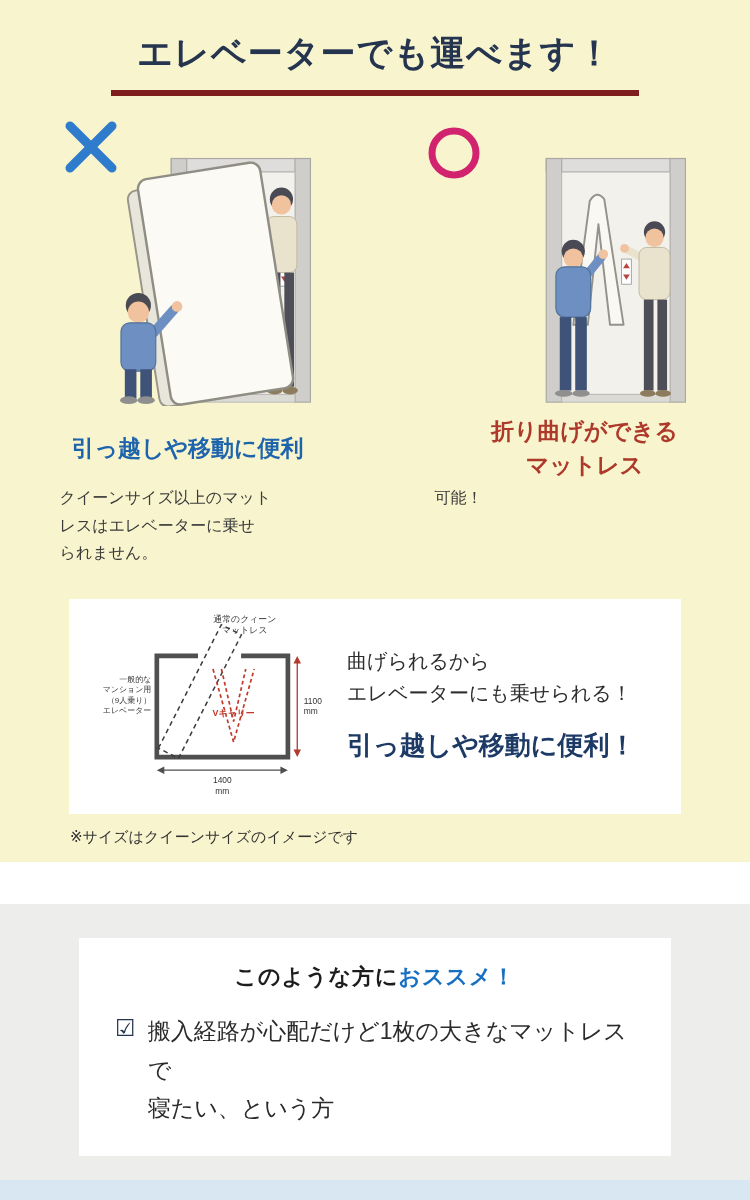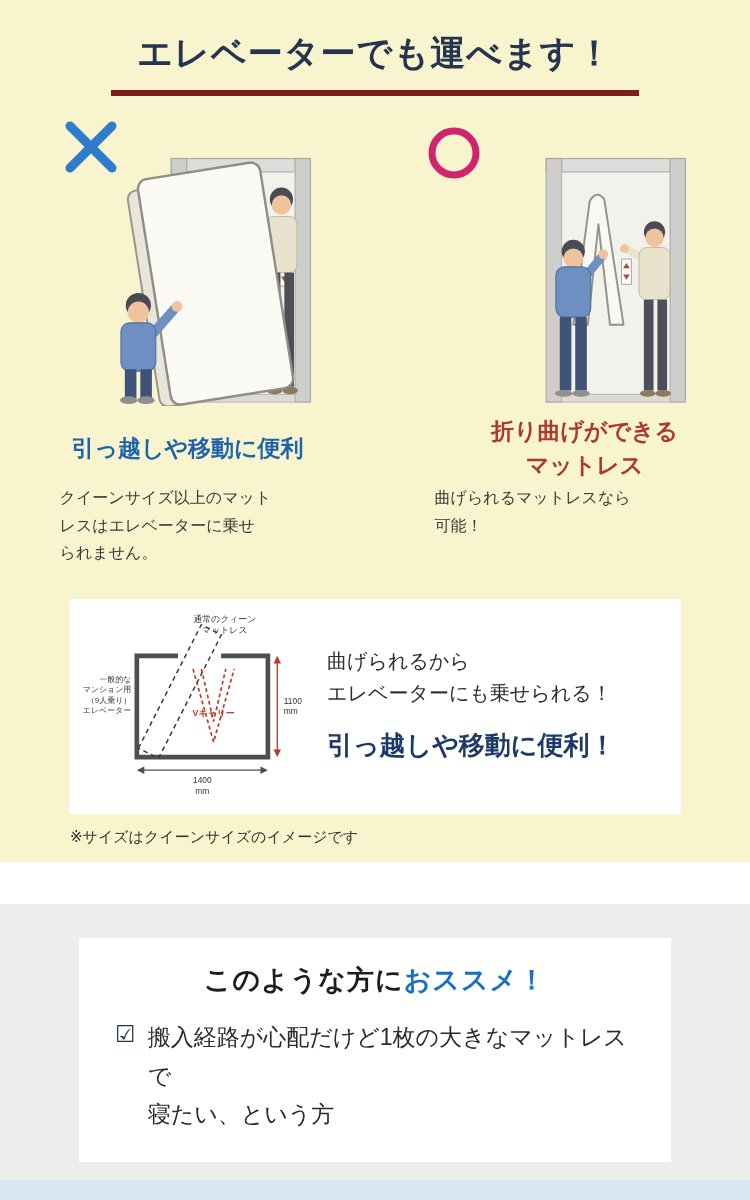--- a/index.html
+++ b/index.html
@@ -30,38 +30,38 @@
     justify-content: center; align-items: center;
     font-weight: bold; font-size: 23px; line-height: 1.5; text-align: center;
   }
   .caption.blue { color: #1e64ad; }
   .caption.red  { color: #ad392b; margin-left: 44px; }
   .desc { width: 256px; margin: 4px 0 8px; font-size: 16px; line-height: 1.72; color: #3a3a3a; }
 
   
   .card {
     width: 612px; margin: 24px auto 0; background: #ffffff;
-    display: flex; align-items: center; gap: 10px; padding: 12px 4px;
+    display: flex; align-items: center; gap: 10px; padding: 12px 24px;
   }
   .diagram { flex: 0 0 auto; display: block; }
   .card-text { font-size: 20px; color: #2e2e2e; line-height: 1.6; padding-left: 4px; }
   .card-highlight {
     margin-top: 16px; font-family: "Liberation Serif", "DejaVu Serif", serif;
     font-size: 26px; font-weight: 700; color: #1d3a66;
   }
   .note { margin: 14px 0 0 70px; font-size: 15px; color: #333333; }
 
   
   .gap { height: 42px; background: #ffffff; }
   .sec-gray { background: #edeeeb; flex: 1; }
   .rec-card { width: 592px; margin: 34px auto 0; background: #ffffff; padding: 24px 36px 28px; }
   .rec-title {
     margin: 0; text-align: center;
     font-family: Liberation Sans, sans-serif;
-    font-size: 27px; font-weight: 700; color: #1d1d1d; letter-spacing: 1px;
+    font-size: 22px; font-weight: 700; color: #1d1d1d; letter-spacing: 1px;
   }
   .rec-title .accent { color: #176fc1; }
   .rec-item { margin-top: 20px; display: flex; gap: 12px; align-items: flex-start; }
   .checkbox { font-size: 23px; line-height: 1.4; color: #26354f; }
   .rec-text { font-size: 23px; line-height: 1.68; color: #2b2b2b; }
   .strip { height: 20px; background: #d9e7f3; }
 </style>
 </head>
 <body>
 
@@ -162,21 +162,20 @@
           </svg>
           <svg class="mark mark-o" width="58" height="58" viewBox="0 0 58 58">
             <circle cx="29" cy="29" r="22" fill="none" stroke="#d2246e" stroke-width="7"></circle>
           </svg>
         </div>
         <div class="caption red">
           <div>折り曲げができる</div>
           <div>マットレス</div>
         </div>
         <div class="desc">
-          <div>曲げられるマットレスなら</div>
           <div>可能！</div>
         </div>
       </div>
     </div>
 
     <div class="card">
       <svg class="diagram" width="240" height="191" viewBox="0 0 256 204">
         <text x="162" y="12" font-size="9.5" fill="#333" text-anchor="middle">通常のクィーン</text>
         <text x="162" y="23" font-size="9.5" fill="#333" text-anchor="middle">マットレス</text>
 

